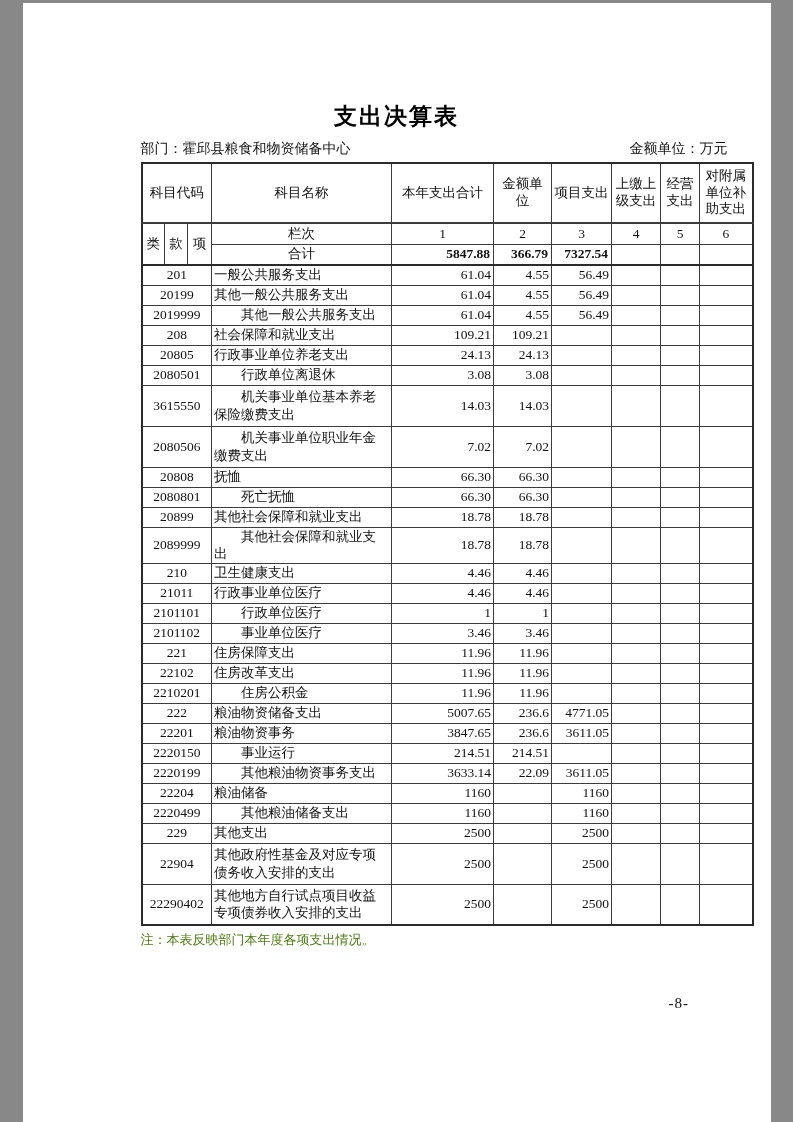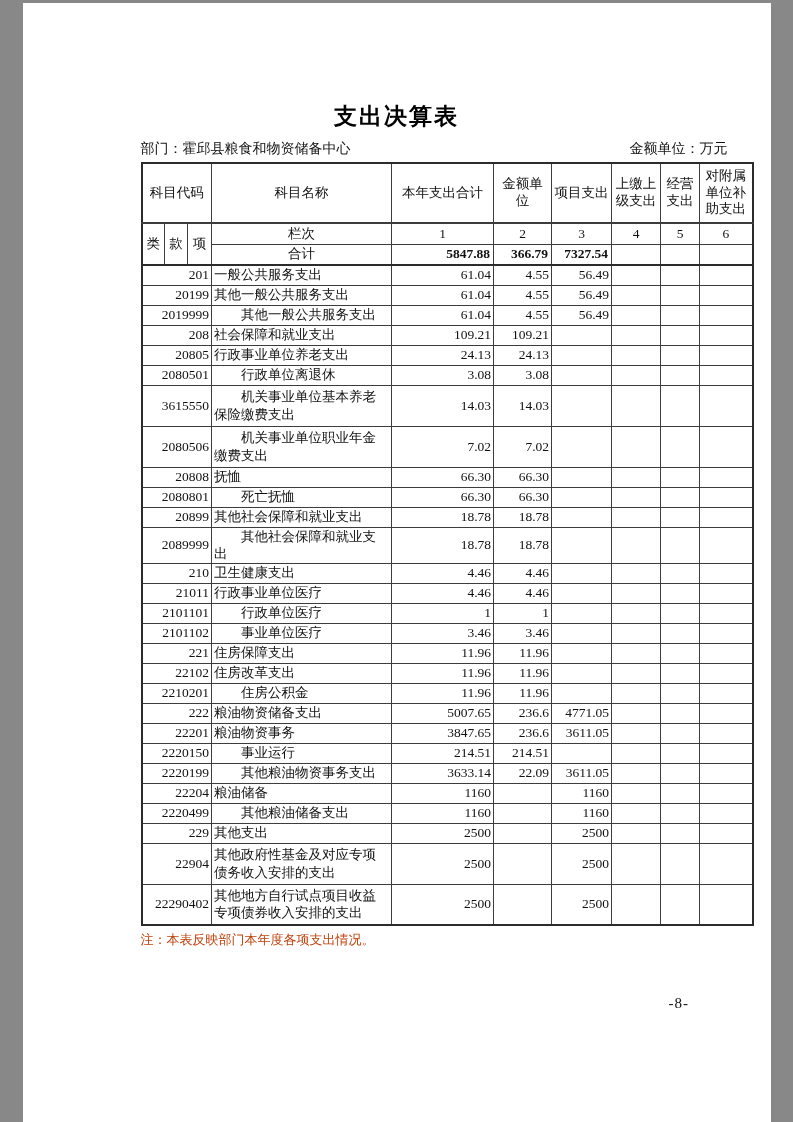--- a/index.html
+++ b/index.html
@@ -59,29 +59,29 @@
     vertical-align: middle;
     font-weight: normal;
     overflow: hidden;
   }
   table.report { border: 2px solid #2b2b2b; }
   tr.h1 th { height: 60px; text-align: center; line-height: 1.25; border-bottom-width: 2px; }
   tr.h2 th { height: 21px; text-align: center; }
   tr.h3 th { height: 21px; text-align: center; }
   tr.h3 th.num { text-align: right; font-weight: bold; padding-right: 3px; }
   tr.h3 { border-bottom: 2px solid #2b2b2b; }
-  td.code { text-align: right; padding-left: 2px; }
+  td.code { text-align: center; padding-left: 2px; }
   td.name { text-align: left; word-break: break-all; line-height: 1.3; }
   td.num { text-align: right; padding-right: 3px; }
   tr.r-s { height: 20px; }
   tr.r-d { height: 41px; }
   .note {
     font-size: 13px;
     margin-top: 5px;
-    color: #c2410c;
+    color: #4d7c0f;
   }
   .page-number {
     position: absolute;
     left: 646px;
     top: 992px;
     font-size: 15px;
     letter-spacing: 1px;
   }
 </style>
 </head>

